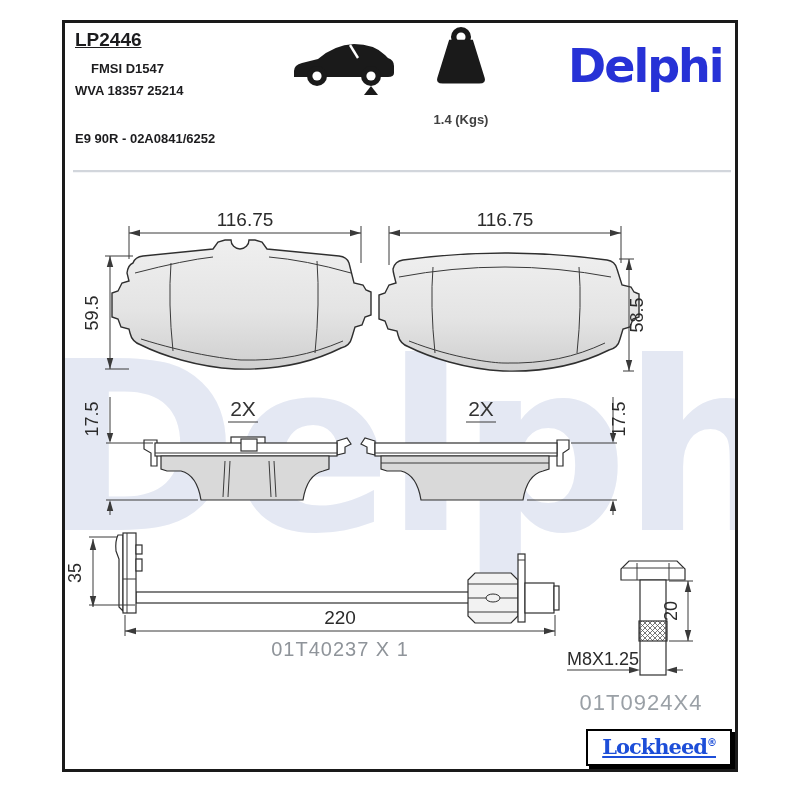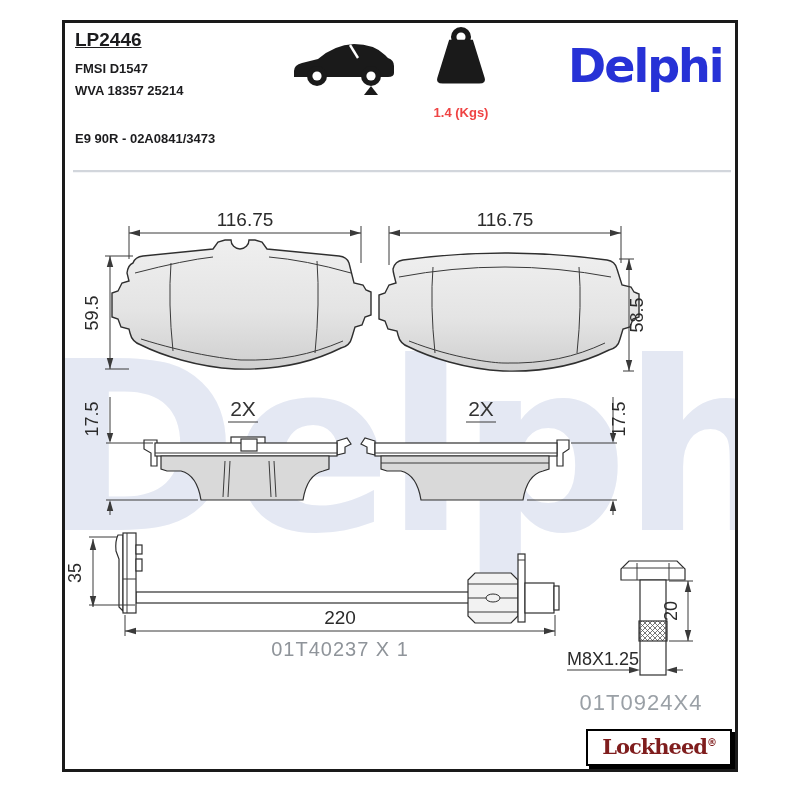--- a/index.html
+++ b/index.html
@@ -11,30 +11,30 @@
   .watermark{position:absolute;left:-22px;top:308px;font-size:235px;font-weight:bold;
     color:#e4e8f3;letter-spacing:-6px;line-height:1;white-space:nowrap;z-index:0;
     font-family:"DejaVu Sans",sans-serif;user-select:none;}
   .hdr{position:absolute;z-index:2;color:#1c1c1e;}
   .part-number{left:10px;top:6px;font-size:19px;font-weight:bold;text-decoration:underline;}
   .fmsi{left:10px;top:38px;font-size:13px;font-weight:bold;}
   .wva{left:10px;top:60px;font-size:13px;font-weight:bold;}
   .homologation{left:10px;top:108px;font-size:13px;font-weight:bold;}
   .car{left:226px;top:8px;width:106px;height:66px;}
   .weight{left:356px;top:4px;width:80px;text-align:center;}
-  .weight-label{font-size:13px;font-weight:bold;margin-top:12px;color:#ef4444;}
+  .weight-label{font-size:13px;font-weight:bold;margin-top:19px;color:#404040;}
   .brand{left:503px;top:16px;font-size:46px;font-weight:bold;color:#2732d6;
     letter-spacing:-2px;font-family:"DejaVu Sans",sans-serif;}
   .divider{position:absolute;left:8px;top:147px;width:658px;height:2px;
     background:#d2d6dc;border-bottom:1px solid #f4f5f7;z-index:2;}
   .drawing{position:absolute;left:0;top:160px;width:676px;height:592px;z-index:1;}
   .lockheed-box{position:absolute;right:3px;bottom:3px;z-index:3;background:#fff;
     border:2px solid #000;box-shadow:3px 3px 0 #000;padding:3px 14px 5px 14px;}
   .lockheed-text{font-family:"DejaVu Serif",serif;font-weight:bold;font-size:21px;
-    letter-spacing:-1px;color:#7f1d1d;}
+    letter-spacing:-1px;color:#1d4ed8;text-decoration:underline;}
   .lockheed-text sup{font-size:10px;font-family:"DejaVu Sans",sans-serif;}
   
   .oln{fill:#fff;stroke:#2f2f2f;stroke-width:1.2;}
   .thin{fill:none;stroke:#3a3a3a;stroke-width:1;}
   .dim{stroke:#3a3a3a;stroke-width:1;fill:none;}
   .arr{fill:#3a3a3a;stroke:none;}
   .dimtxt{fill:#2b2b2b;font-size:18px;font-family:"Liberation Sans",sans-serif;}
   .dimtxt-lg{fill:#2b2b2b;font-size:19px;font-family:"Liberation Sans",sans-serif;}
   .qty{fill:#333;font-size:21px;font-family:"Liberation Sans",sans-serif;}
   .graytxt{fill:#8f949a;font-size:20px;letter-spacing:1px;font-family:"Liberation Sans",sans-serif;}
@@ -42,23 +42,23 @@
 </style>
 </head>
 <body>
 
 <div id="stage">
   <div class="frame">
 
     <div class="watermark">Delphi</div>
 
     <div class="hdr part-number" style="position:absolute;">LP2446</div>
-    <div class="hdr fmsi" style="position:absolute;">FMSI D1547</div>
+    <div class="hdr fmsi" style="position:absolute;margin-left:16px;">FMSI D1547</div>
     <div class="hdr wva" style="position:absolute;">WVA 18357 25214</div>
-    <div class="hdr homologation" style="position:absolute;">E9 90R - 02A0841/3473</div>
+    <div class="hdr homologation" style="position:absolute;">E9 90R - 02A0841/6252</div>
 
     <div class="hdr car" style="position:absolute;">
       <svg width="106" height="66" viewBox="0 0 106 66">
         <path fill="#1a1a1a" d="M 3,46 L 3,40 Q 3,34 11,32 L 27,28 Q 43,14 63,13 Q 83,13 94,24 L 97,27 Q 103,29 103,35 L 103,42 Q 103,46 97,46 Z"></path>
         <line x1="59" y1="14" x2="67" y2="27" stroke="#fff" stroke-width="2.4"></line>
         <circle cx="26" cy="45" r="10" fill="#1a1a1a"></circle>
         <circle cx="26" cy="45" r="4.6" fill="#fff"></circle>
         <circle cx="80" cy="45" r="10" fill="#1a1a1a"></circle>
         <circle cx="80" cy="45" r="4.6" fill="#fff"></circle>
         <polygon points="73,64 87,64 80,55" fill="#1a1a1a"></polygon>

